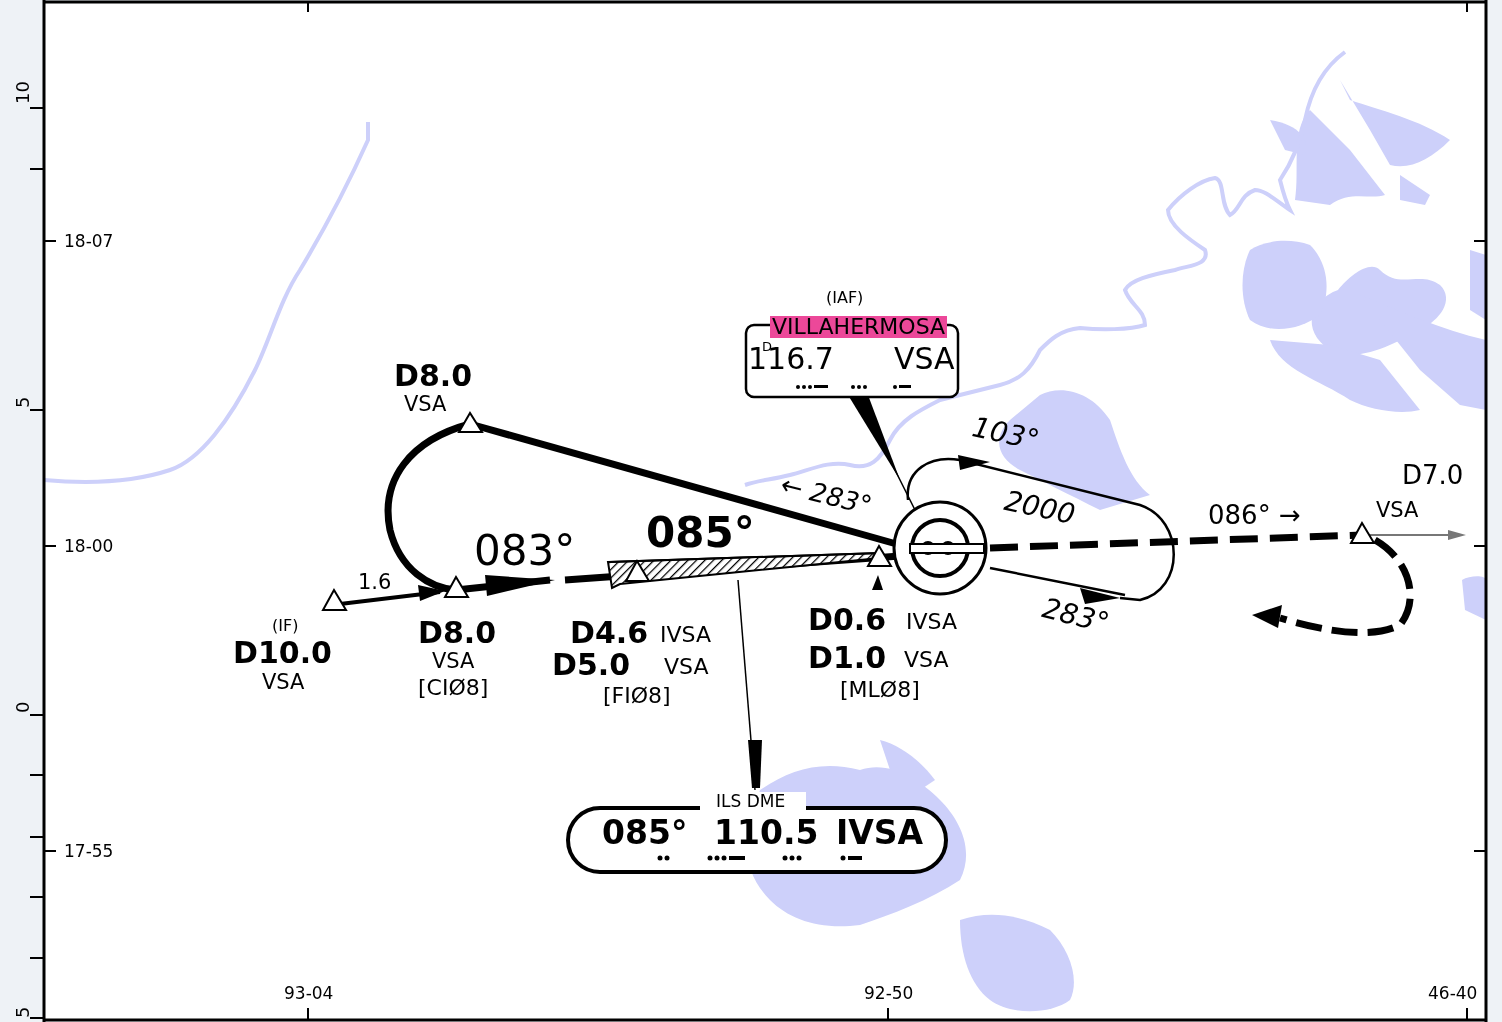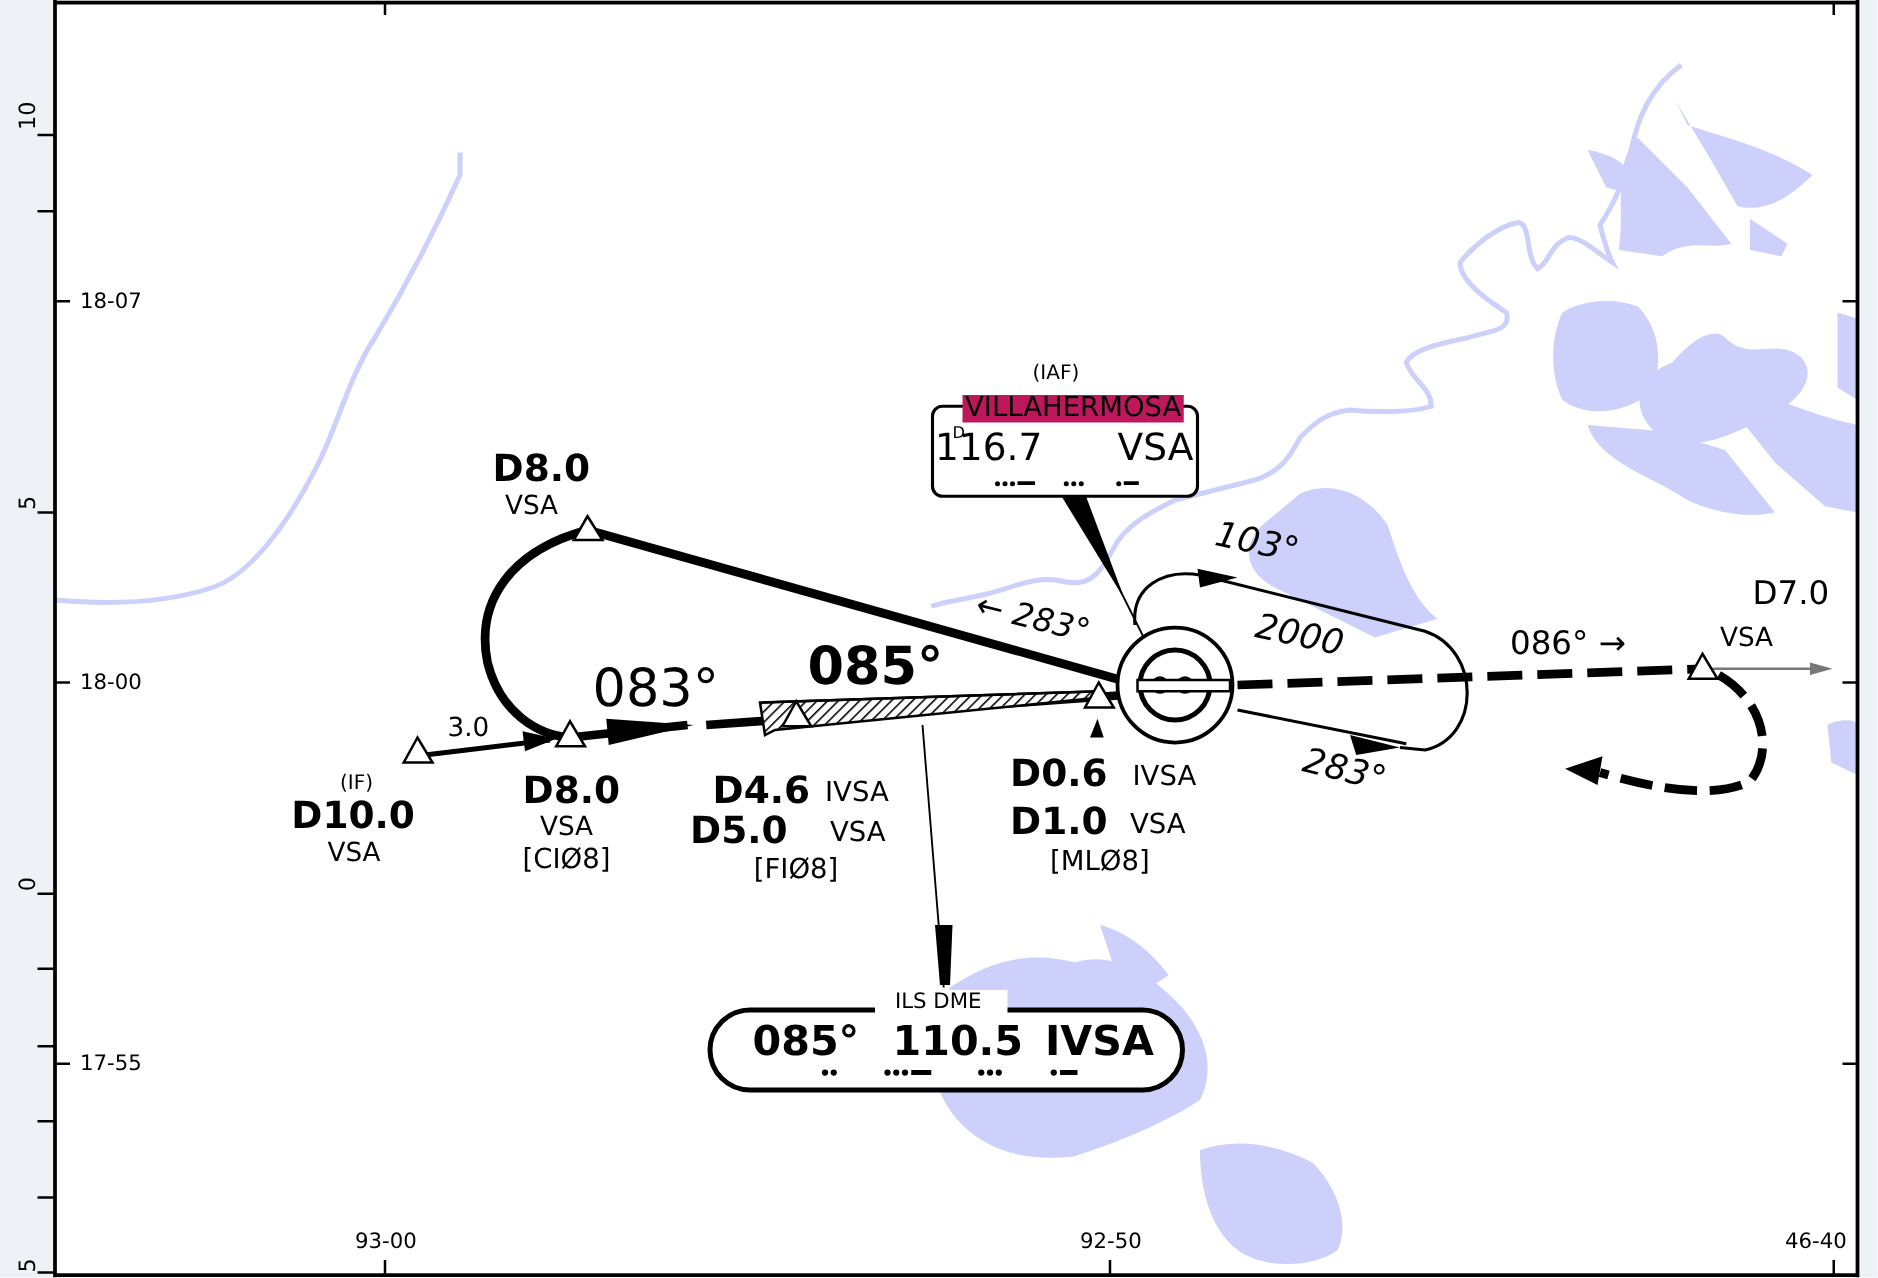--- a/index.html
+++ b/index.html
@@ -144,30 +144,30 @@
       <circle cx="792" cy="858" r="2.5"></circle>
       <circle cx="799" cy="858" r="2.5"></circle>
     <circle cx="843" cy="858" r="2.5"></circle>
       <rect x="848" y="856" width="14" height="4"></rect>
   </g>
 </svg>
 
 <div class="lbl ax" style="left:64px;top:233px;">18-07</div>
 <div class="lbl ax" style="left:64px;top:538px;">18-00</div>
 <div class="lbl ax" style="left:64px;top:843px;">17-55</div>
-<div class="lbl ax" style="left:284px;top:985px;">93-00</div>
+<div class="lbl ax" style="left:284px;top:985px;">93-04</div>
 <div class="lbl ax" style="left:864px;top:985px;">92-50</div>
 <div class="lbl ax" style="left:1428px;top:985px;">46-40</div>
 <div class="lbl rot" style="left:14px;top:104px;">10</div>
 <div class="lbl rot" style="left:14px;top:408px;">5</div>
 <div class="lbl rot" style="left:14px;top:713px;">0</div>
 <div class="lbl rot" style="left:14px;top:1018px;">5</div>
 
 <div class="lbl" style="left:826px;top:290px;font-size:16px;">(IAF)</div>
-<div class="lbl" style="left:770px;top:316px;font-size:22px;background:#be185d;padding:0 2px;">VILLAHERMOSA</div>
+<div class="lbl" style="left:770px;top:316px;font-size:22px;background:#ec4899;padding:0 2px;">VILLAHERMOSA</div>
 <div class="lbl" style="left:762px;top:340px;font-size:13px;">D</div>
 <div class="lbl" style="left:748px;top:344px;font-size:30px;">116.7</div>
 <div class="lbl" style="left:894px;top:344px;font-size:30px;">VSA</div>
 
 <div class="lbl" style="left:716px;top:793px;font-size:17px;">ILS DME</div>
 <div class="lbl bold" style="left:602px;top:816px;font-size:33px;">085°</div>
 <div class="lbl bold" style="left:714px;top:816px;font-size:33px;">110.5</div>
 <div class="lbl bold" style="left:836px;top:816px;font-size:33px;">IVSA</div>
 
 <div class="lbl" style="left:272px;top:618px;font-size:16px;">(IF)</div>
@@ -189,20 +189,20 @@
 
 <div class="lbl bold" style="left:808px;top:605px;font-size:30px;">D0.6</div>
 <div class="lbl" style="left:906px;top:611px;font-size:22px;">IVSA</div>
 <div class="lbl bold" style="left:808px;top:643px;font-size:30px;">D1.0</div>
 <div class="lbl" style="left:904px;top:649px;font-size:22px;">VSA</div>
 <div class="lbl" style="left:840px;top:679px;font-size:22px;">[MLØ8]</div>
 
 <div class="lbl" style="left:1358px;top:462px;font-size:26px;margin-left:44px;">D7.0</div>
 <div class="lbl" style="left:1376px;top:500px;font-size:21px;">VSA</div>
 
-<div class="lbl" style="left:358px;top:572px;font-size:21px;">3.0</div>
+<div class="lbl" style="left:358px;top:572px;font-size:21px;">1.6</div>
 <div class="lbl" style="left:474px;top:530px;font-size:42px;">083°</div>
 <div class="lbl bold" style="left:646px;top:512px;font-size:42px;">085°</div>
 <div class="lbl" style="left:780px;top:482px;font-size:26px;transform:rotate(14deg);font-style:italic;">← <span>283°</span></div>
 <div class="lbl" style="left:972px;top:420px;font-size:28px;transform:rotate(12deg);font-style:italic;">103°</div>
 <div class="lbl" style="left:1042px;top:602px;font-size:28px;transform:rotate(14deg);font-style:italic;">283°</div>
 <div class="lbl" style="left:1004px;top:494px;font-size:28px;transform:rotate(12deg);font-style:italic;">2000</div>
 <div class="lbl" style="left:1208px;top:502px;font-size:26px;"><span>086°</span> →</div>
 
 </body></html>

